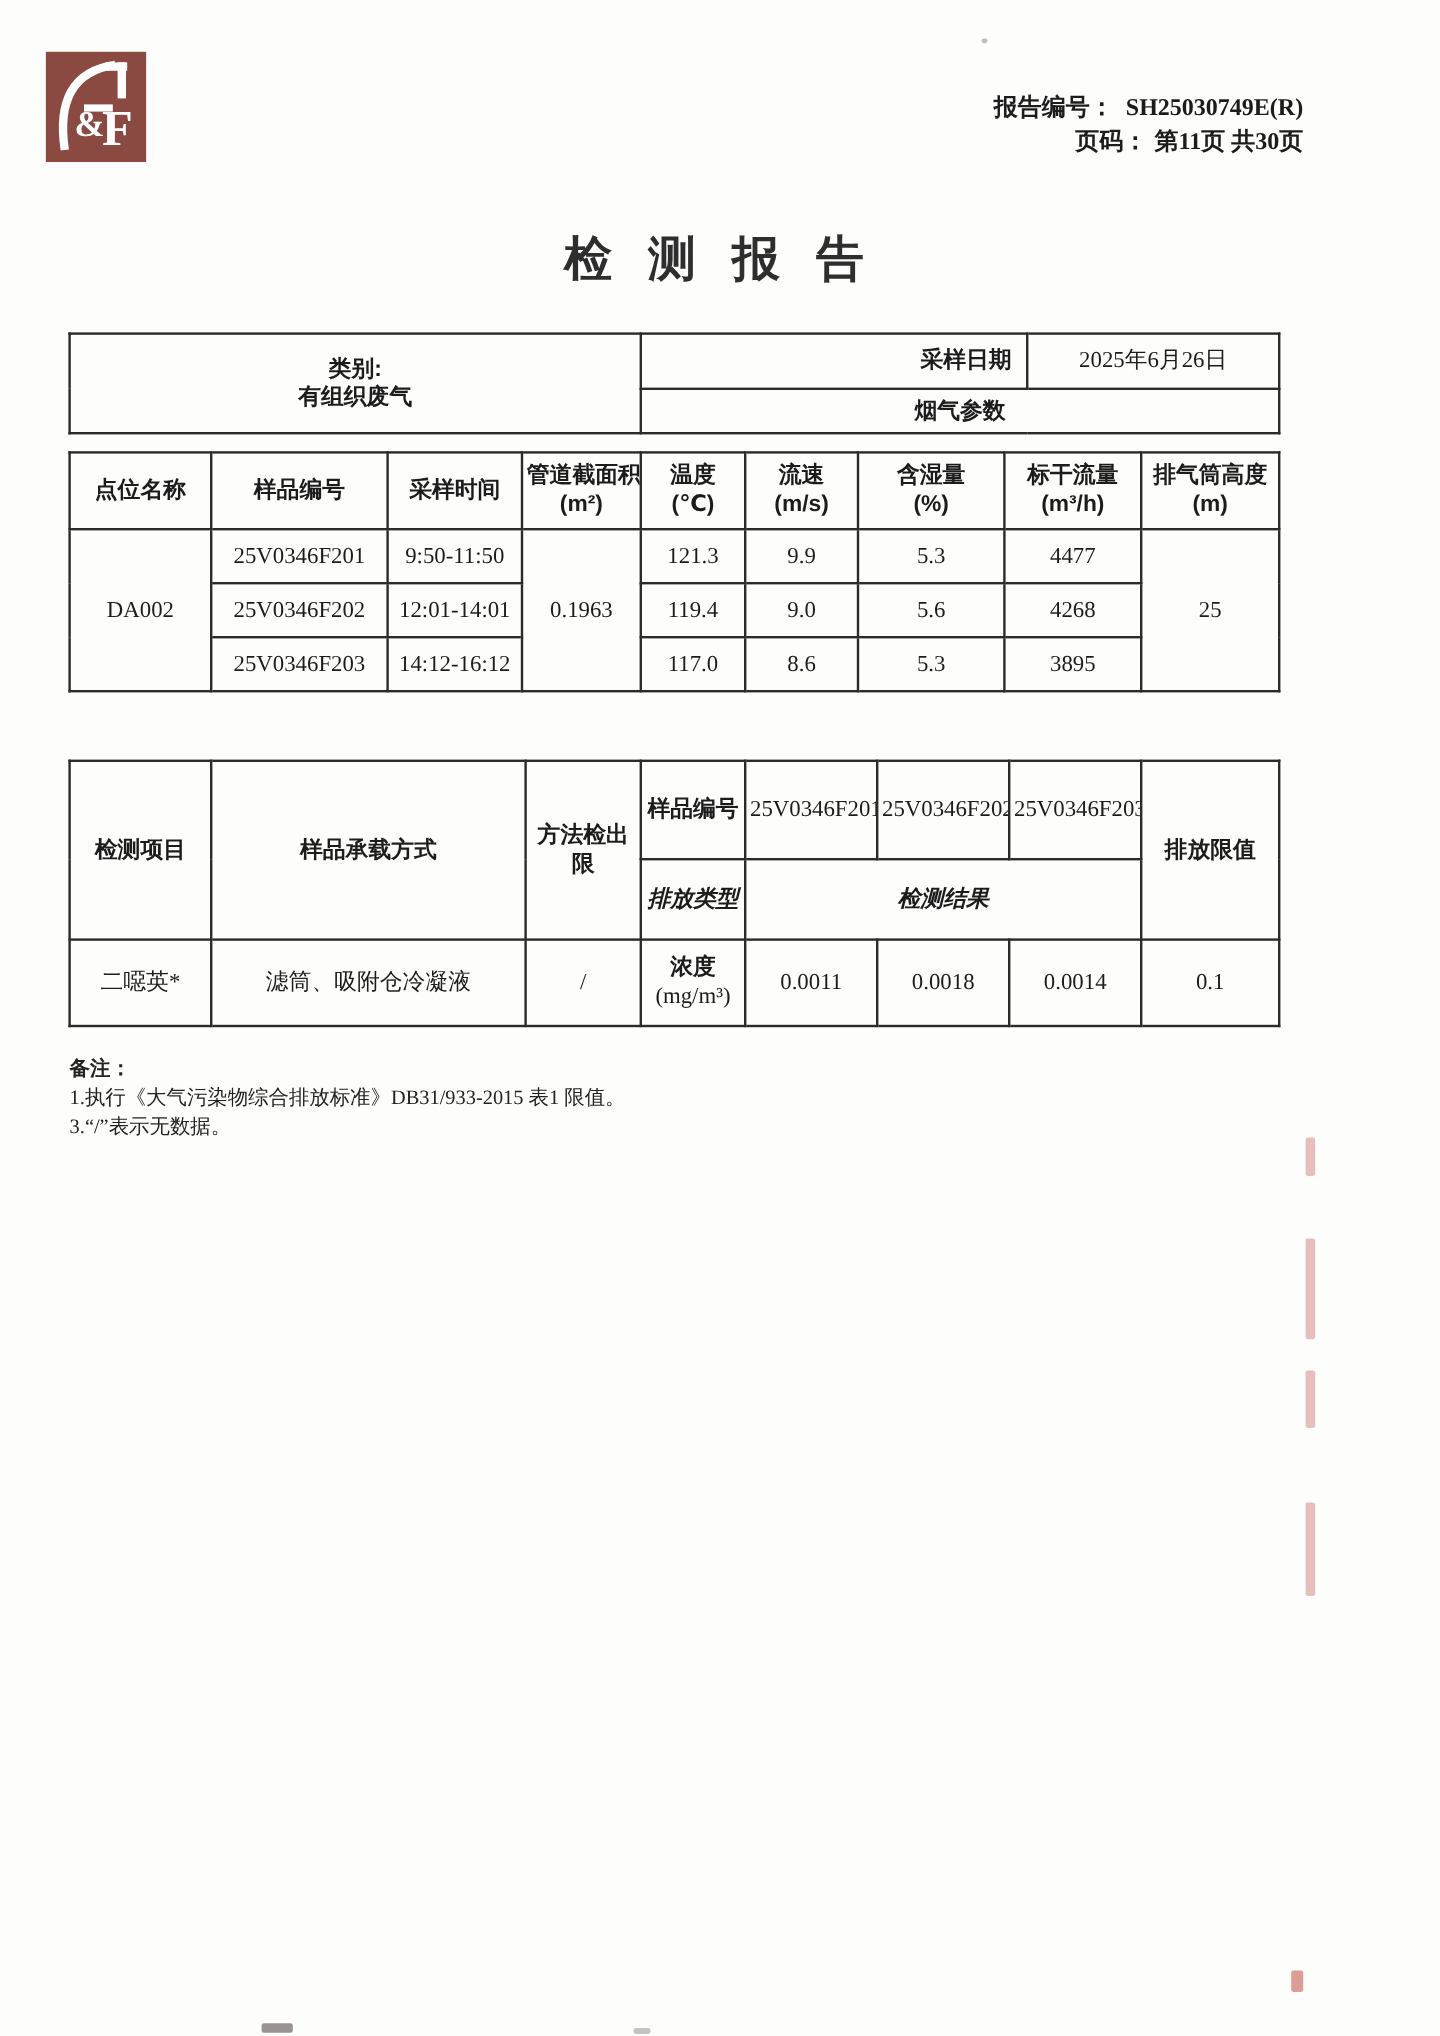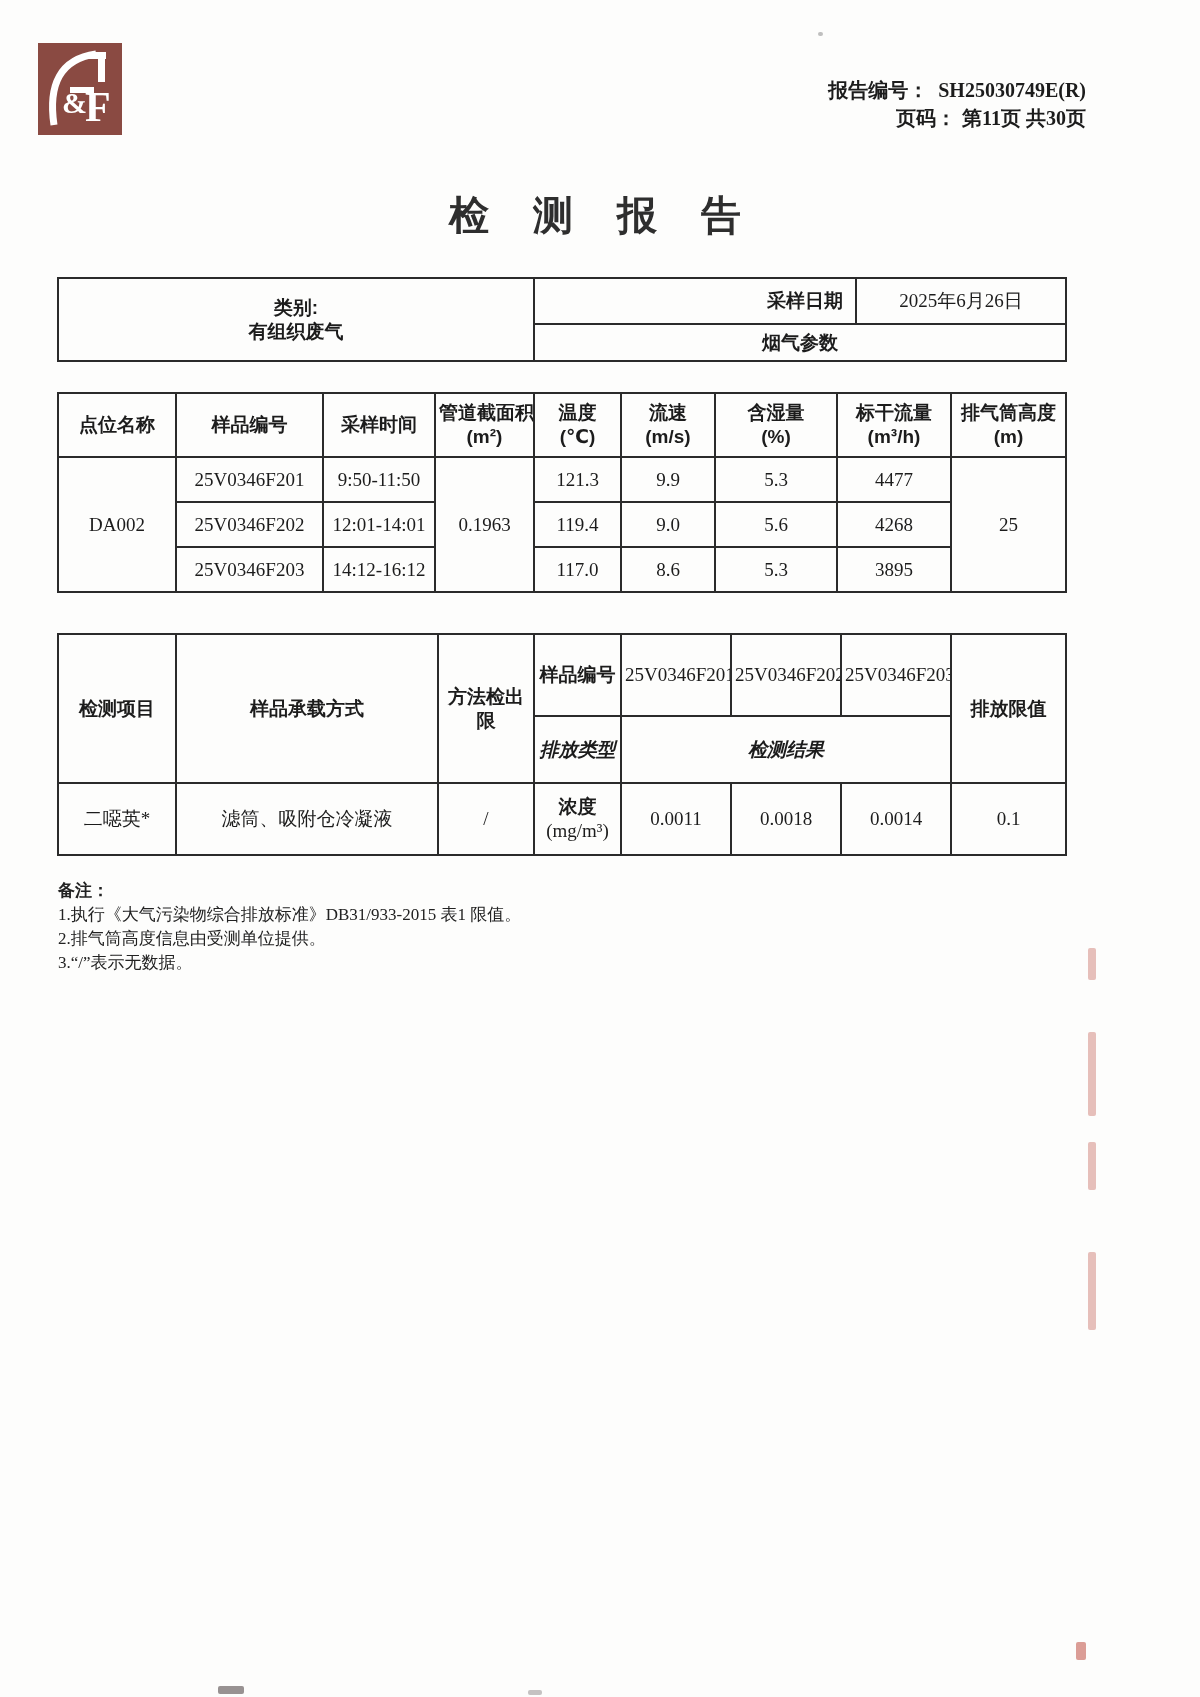--- a/index.html
+++ b/index.html
@@ -18,36 +18,36 @@
   .meta { position:absolute; top:76px; right:114px; text-align:right; }
   .meta-line { font-size:20px; line-height:28px; white-space:nowrap;margin-left:31px; }
   .meta-label { font-family:"Liberation Sans","DejaVu Sans",sans-serif; font-weight:700; }
   .meta-value { font-weight:700; margin-left:10px; }
   .meta-value2 { font-weight:700; margin-left:6px; }
 
   
   .title {
     position:absolute; top:188px; left:0; width:100%;
     text-align:center; font-size:40px; font-weight:700;
-    font-family:Liberation Mono, monospace;
+    font-family:Liberation Serif, serif;
     letter-spacing:10px; color:#2e2e2e; white-space:nowrap;
   }
 
   
   table.tbl { border-collapse:collapse; table-layout:fixed; width:1008px; }
   table.tbl td {
     border:2px solid #2b2b2b; text-align:center; vertical-align:middle;
     font-size:19px; line-height:1.25; padding:2px 3px; overflow:hidden;
   }
   .cnb { font-family:"Liberation Sans","DejaVu Sans",sans-serif; font-weight:700; }
   .right-al { text-align:right !important; padding-right:12px !important; }
   .hdr2 { font-size:18px; white-space:nowrap; }
 
   .t1top  { position:absolute; left:57px; top:277px; }
-  .t1main { position:absolute; left:57px; top:392px; }
+  .t1main { position:absolute; left:57px; top:376px; }
   .t2     { position:absolute; left:57px; top:633px; }
 
   .t1top tr.r1 td { height:46px; }
   .t1top tr.r2 td { height:37px; }
   .t1main tr.hr td { height:64px; }
   .t1main tr.dr td { height:45px; }
   .t2 tr.r1 td { height:82px; }
   .t2 tr.r2 td { height:67px;font-style:italic; }
   .t2 tr.r3 td { height:72px; }
   .idcell { font-size:18px; white-space:nowrap; }
@@ -236,21 +236,20 @@
       <td>0.0018</td>
       <td>0.0014</td>
       <td>0.1</td>
     </tr>
   </tbody>
     </table>
 
   <div class="notes">
     <div class="notes-title">备注：</div>
     <div>1.执行《大气污染物综合排放标准》DB31/933-2015 表1 限值。</div>
-    <div>2.排气筒高度信息由受测单位提供。</div>
     <div>3.“/”表示无数据。</div>
   </div>
 
   <div class="artifact red a-r1"></div>
   <div class="artifact red a-r2"></div>
   <div class="artifact red a-r3"></div>
   <div class="artifact red a-r4"></div>
   <div class="artifact red-strong a-br"></div>
   <div class="artifact dark a-bl"></div>
   <div class="artifact a-bc"></div>

